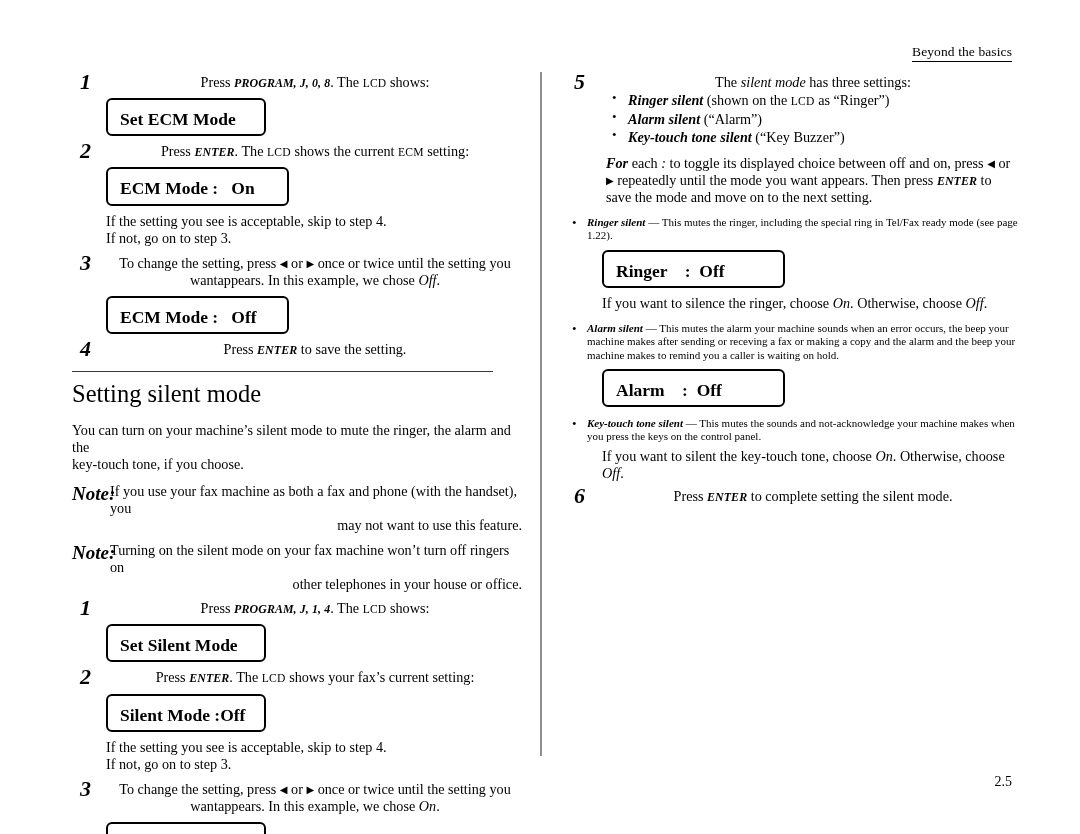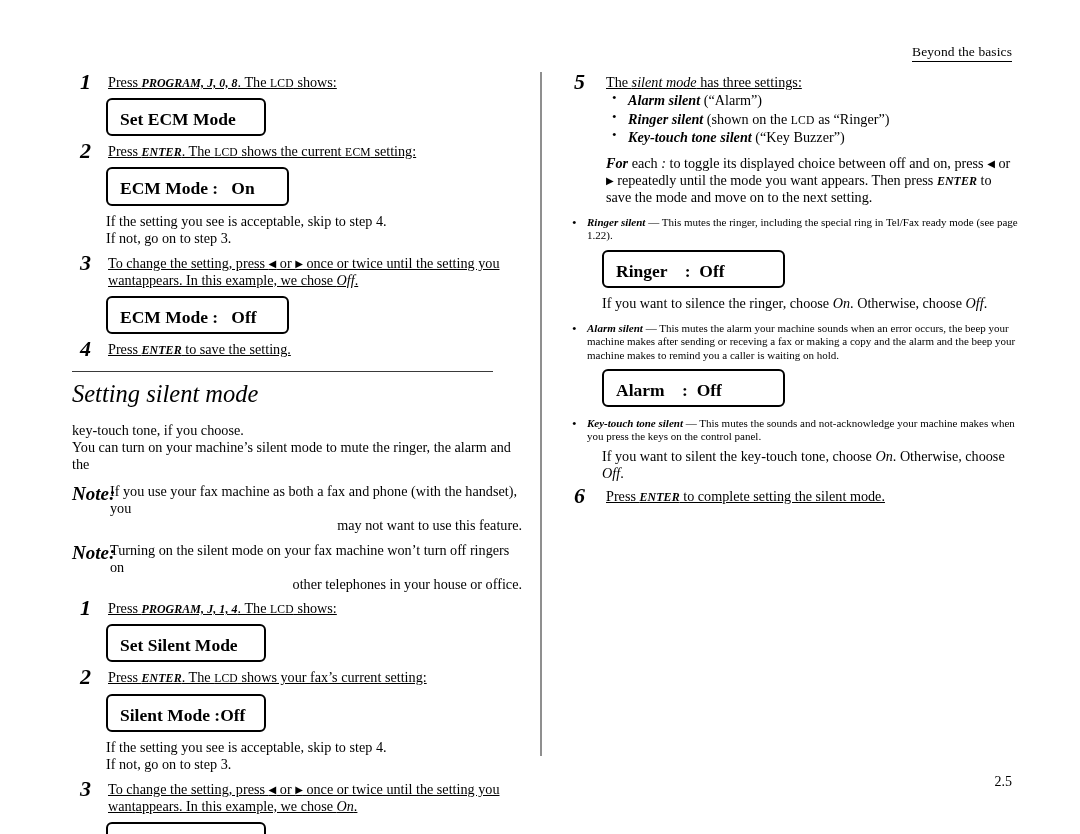--- a/index.html
+++ b/index.html
@@ -66,22 +66,21 @@
     font-weight: bold;
     font-style: italic;
     font-family: "Liberation Serif", serif;
     line-height: 1.15;
   }
   .step-num.n-right { left: 4px; }
 
   .body-text {
     font-size: 14.2px;
     line-height: 1.21;
-    text-align: left;
-    text-decoration: underline;
+    text-align: center;
   }
 
   .sc {            
     font-size: 11.6px;
     letter-spacing: 0.2px;
   }
   .kbd {           
     font-weight: bold;
     font-style: italic;
     font-size: 11.9px;
@@ -115,21 +114,20 @@
     border-top: 1.1px solid #3a3a3a;
     margin: 12px 0 9px 0;
     width: 421px;
   }
   .sec-title {
     font-size: 24.5px;
     line-height: 1.1;
     margin: 0 0 14px 0;
     font-weight: normal;
     font-family: "Liberation Serif", serif;
-    font-style: italic;
   }
 
   
   .note {
     position: relative;
     padding-left: 38px;
     margin-bottom: 7px;
     font-size: 14.2px;
     line-height: 1.21;
   }
@@ -231,22 +229,22 @@
 
     <div class="step">
       <span class="step-num">4</span>
       <div class="body-text"><span>Press </span><span class="kbd">ENTER</span><span> to save the setting.</span></div>
     </div>
 
     <div class="sec-rule"></div>
     <h2 class="sec-title">Setting silent mode</h2>
 
     <div class="para mb10">
+      <div>You can turn on your machine’s silent mode to mute the ringer, the alarm and the</div>
       <div>key-touch tone, if you choose.</div>
-      <div>You can turn on your machine’s silent mode to mute the ringer, the alarm and the</div>
     </div>
 
     <div class="note">
       <span class="note-lbl">Note:</span>
       <div>If you use your fax machine as both a fax and phone (with the handset), you</div>
       <div class="note-ind">may not want to use this feature.</div>
     </div>
 
     <div class="note">
       <span class="note-lbl">Note:</span>
@@ -292,23 +290,23 @@
     </div>
 
   </div>
 
   <div class="col col-right">
 
     <div class="step">
       <span class="step-num n-right">5</span>
       <div class="body-text"><span>The </span><span class="it">silent mode</span><span> has three settings:</span></div>
 
+      <div class="sub-bul"><span class="bi">Ringer silent</span><span> (shown on the </span><span class="sc">LCD</span><span> as “Ringer”)</span></div>
+
       <div class="sub-bul"><span class="bi">Alarm silent</span><span> (“Alarm”)</span></div>
-
-      <div class="sub-bul"><span class="bi">Ringer silent</span><span> (shown on the </span><span class="sc">LCD</span><span> as “Ringer”)</span></div>
 
       <div class="sub-bul"><span class="bi">Key-touch tone silent</span><span>  (“Key Buzzer”)</span></div>
 
       <div class="para mt8"><span class="bi">For</span><span> each </span><span class="it">:</span><span> to toggle its displayed choice between off and on, press </span><span class="arrow">◀</span><span> or </span><span class="arrow">▶</span> <span>repeatedly until the mode you want appears. Then press </span><span class="kbd">ENTER</span><span> to save the</span> <span>mode and move on to the next setting.</span></div>
     </div>
 
     <div class="bul mt10"><span class="bi">Ringer silent</span><span> — </span><span>This mutes the ringer, including the special ring in Tel/Fax</span> <span>ready mode (see page 1.22).</span></div>
 
     <div class="lcd-wrap ind-r">
       <span class="lcd lcd-w2">Ringer    :  Off</span>

